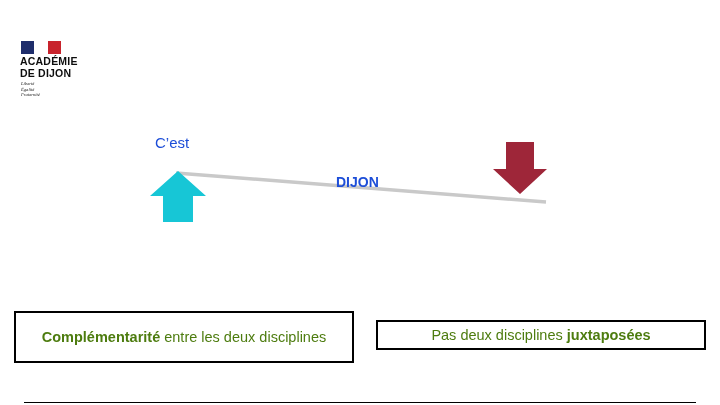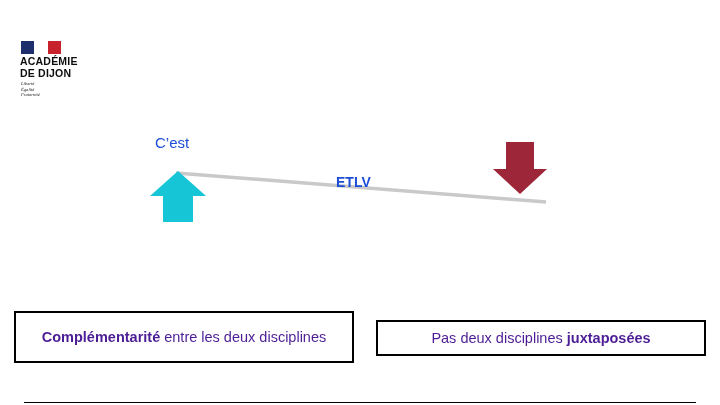--- a/index.html
+++ b/index.html
@@ -90,37 +90,37 @@
   
   .statement-box {
     position: absolute;
     box-sizing: border-box;
     border: 2px solid #000000;
     background: #ffffff;
     display: flex;
     align-items: center;
     justify-content: center;
     text-align: center;
-    color: #4c1d95;
+    color: #4d7c0f;
     font-family: "Liberation Sans", sans-serif;
   }
   #box-left {
     left: 14px;
     top: 281px;
     width: 340px;
     height: 52px;
     font-size: 14.5px;
     line-height: 19px;
     padding: 0 8px;
   }
   #box-right {
     left: 376px;
     top: 290px;
     width: 330px;
-    height: 36px;
+    height: 30px;
     font-size: 14.5px;
     padding: 8px 8px;
   }
   .statement-box .strong { font-weight: bold; }
 
   
   #footer-rule {
     position: absolute;
     left: 24px;
     top: 372px;
@@ -161,21 +161,21 @@
   <svg id="diagram" viewBox="0 0 720 405">
 
     <line x1="176" y1="143" x2="546" y2="172" stroke="#C9C9C9" stroke-width="3.5"></line>
 
     <polygon points="178,141 206,166 193,166 193,192 163,192 163,166 150,166" fill="#17C6D6"></polygon>
 
     <polygon points="506,112 534,112 534,139 547,139 520,164 493,139 506,139" fill="#9E2639"></polygon>
   </svg>
 
   <div class="diagram-label" id="label-cest">C’est</div>
-  <div class="diagram-label" id="label-etlv">ETLV</div>
+  <div class="diagram-label" id="label-etlv">DIJON</div>
 
   <div class="statement-box" id="box-left">
     <div>
       <span class="strong">Complémentarité</span><span> entre les deux disciplines</span>
     </div>
   </div>
 
   <div class="statement-box" id="box-right">
     <div>
       <span>Pas deux disciplines </span><span class="strong">juxtaposées</span>

